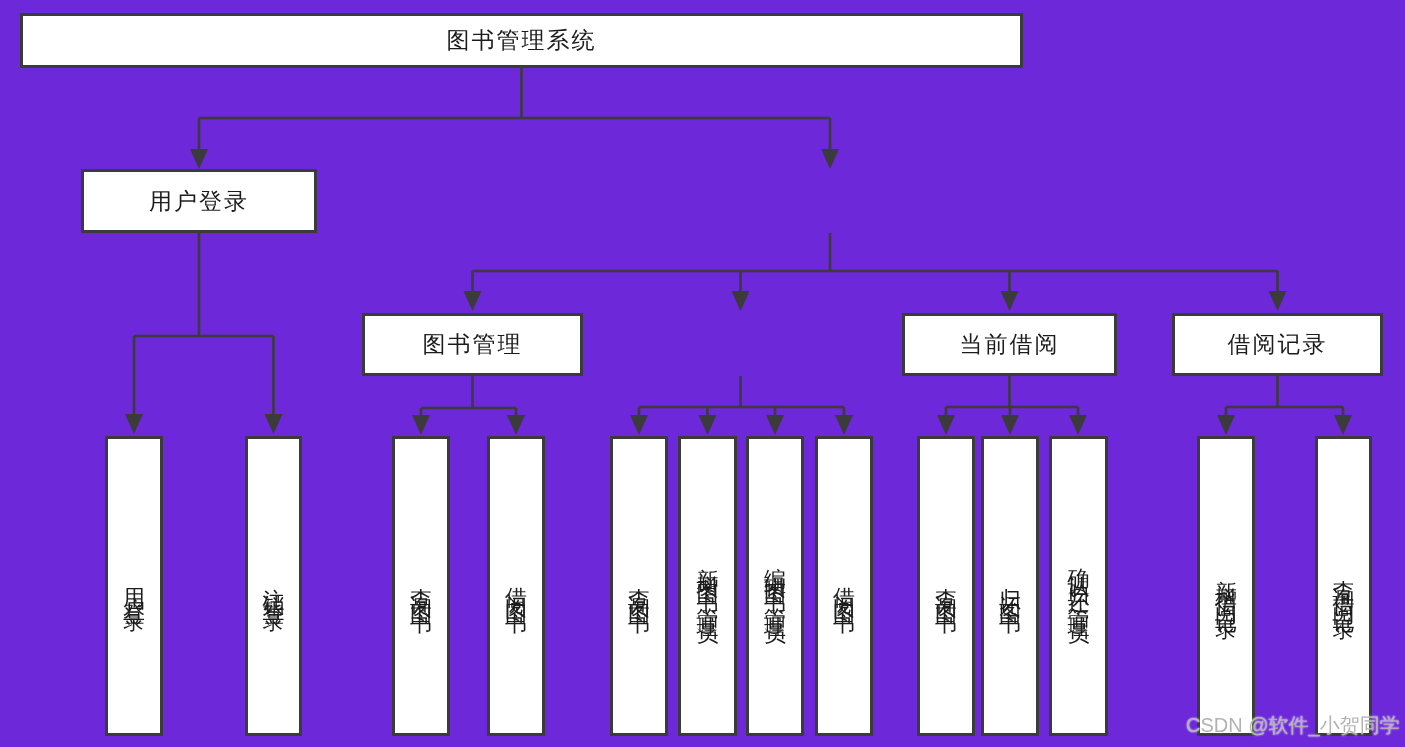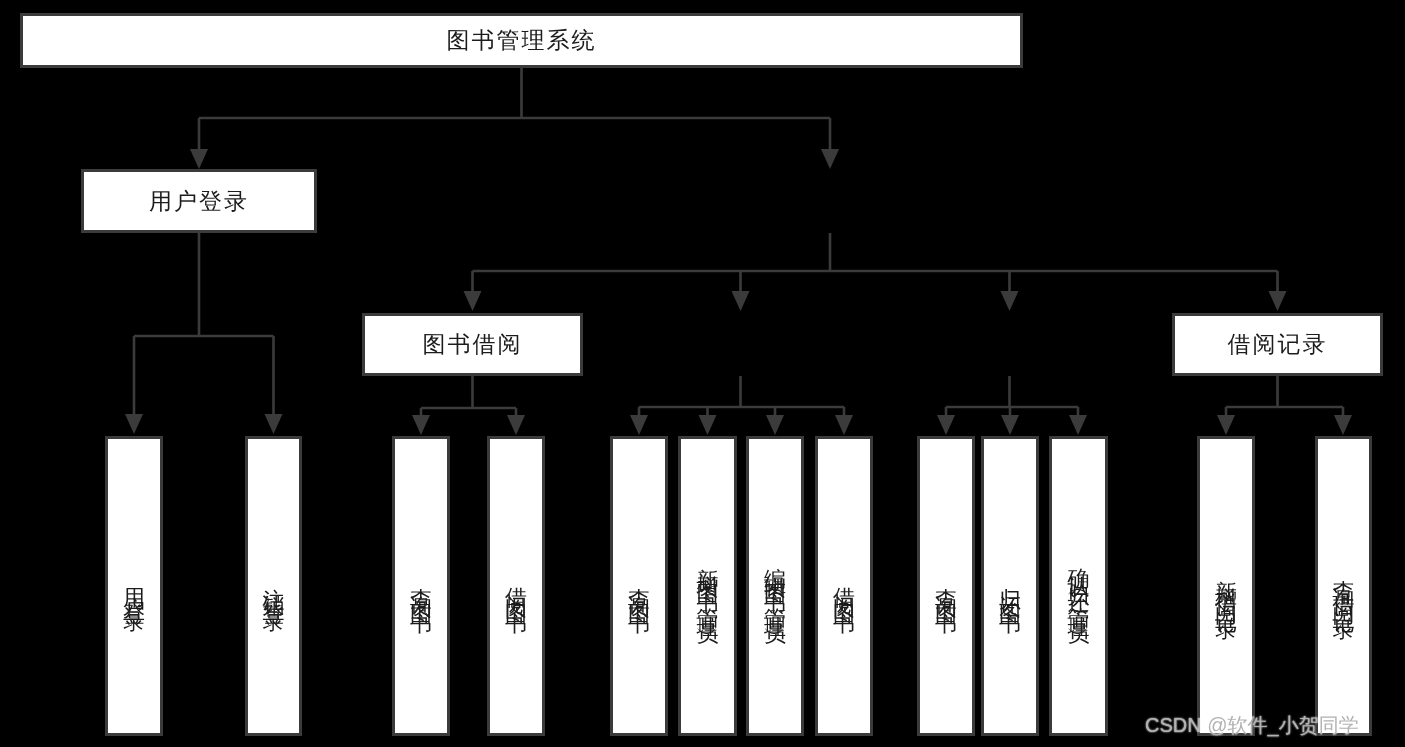--- a/index.html
+++ b/index.html
@@ -5,21 +5,21 @@
   html, body {
     margin: 0;
     padding: 0;
     background: #ffffff;
     font-family: "Liberation Sans", sans-serif;
   }
   .canvas {
     position: relative;
     width: 1405px;
     height: 747px;
-    background: #000000;
+    background: #6d28d9;
     overflow: hidden;
   }
   .wires {
     position: absolute;
     left: 0;
     top: 0;
     width: 1405px;
     height: 747px;
   }
   .box {
@@ -40,21 +40,21 @@
   .vbox span {
     writing-mode: vertical-rl;
     text-orientation: mixed;
     font-size: 22px;
     letter-spacing: 8px;
     line-height: 1;
     color: #1c1c1c;
   }
   .watermark {
     position: absolute;
-    left: 1145px;
+    left: 1186px;
     top: 712px;
     font-size: 20px;
     color: #b2b2b4;
     white-space: nowrap;
     z-index: 5;
     text-shadow: 0 0 2px #ffffff;
   }
 </style>
 </head>
 <body>
@@ -141,21 +141,24 @@
 
   <div class="box hbox" style="left:20px;top:13px;width:1003px;height:55px">
     <span>图书管理系统</span>
   </div>
 
   <div class="box hbox" style="left:81px;top:169px;width:236px;height:64px">
     <span>用户登录</span>
   </div>
 
   <div class="box hbox" style="left:362px;top:313px;width:221px;height:63px">
-    <span>图书借阅</span>
+    <span>图书管理</span>
+  </div>
+  <div class="box hbox" style="left:902px;top:313px;width:215px;height:63px">
+    <span>当前借阅</span>
   </div>
   <div class="box hbox" style="left:1172px;top:313px;width:211px;height:63px">
     <span>借阅记录</span>
   </div>
 
   <div class="box vbox" style="left:105px;top:436px;width:58px;height:300px">
     <span>用户登录</span>
   </div>
   <div class="box vbox" style="left:245px;top:436px;width:57px;height:300px">
     <span>注销登录</span>

